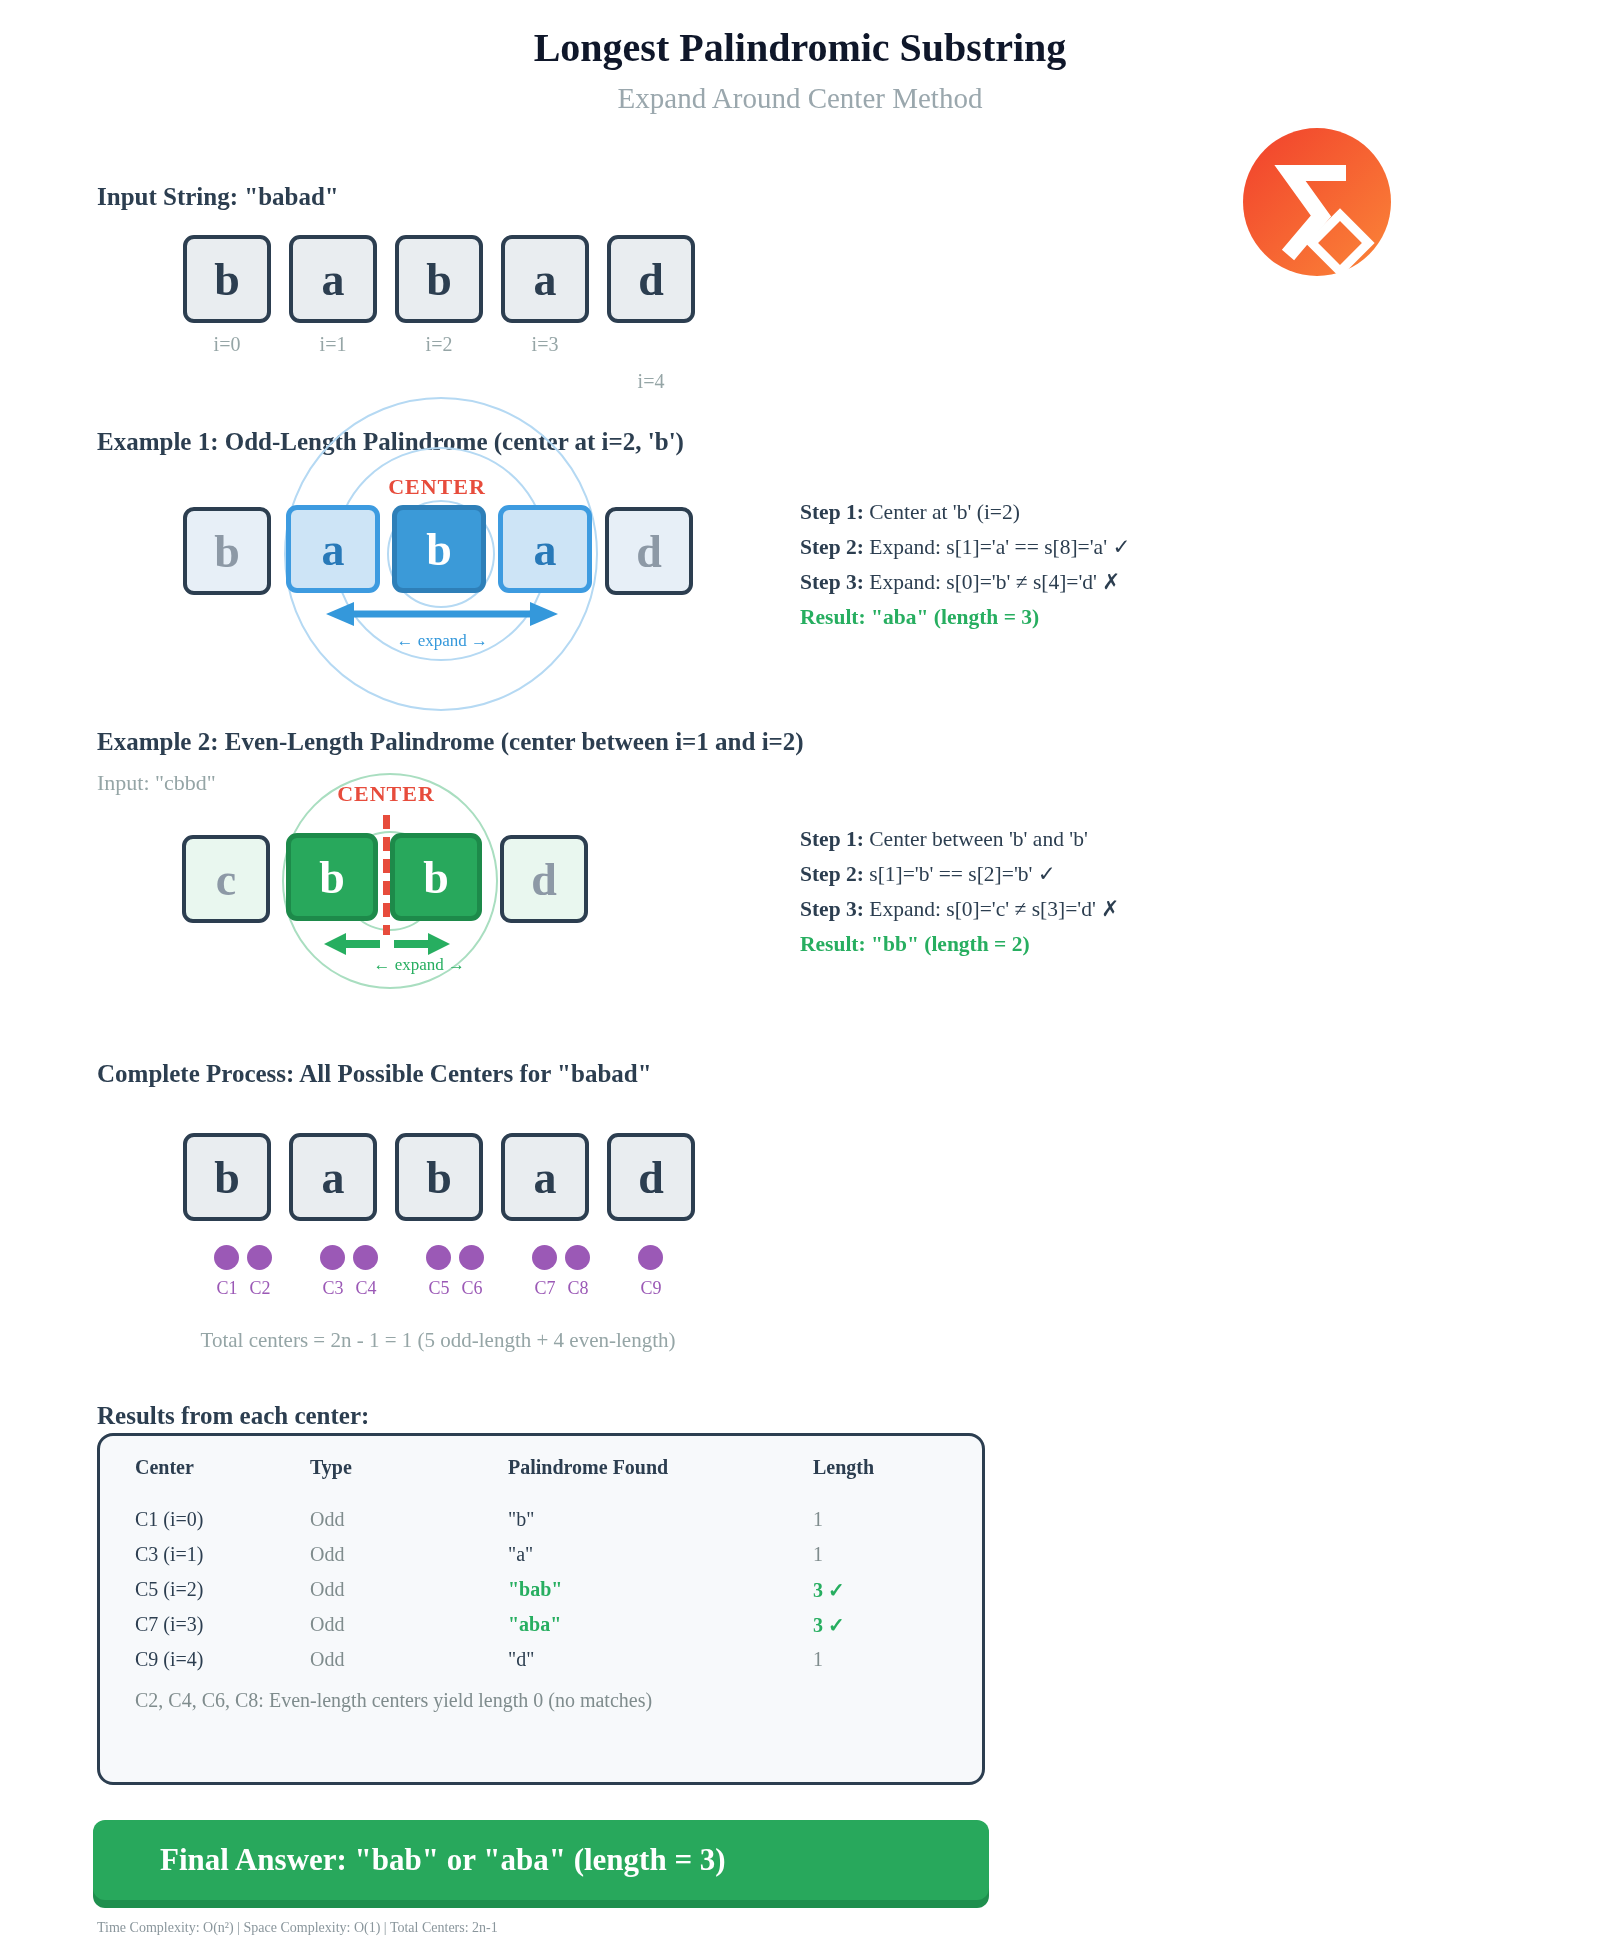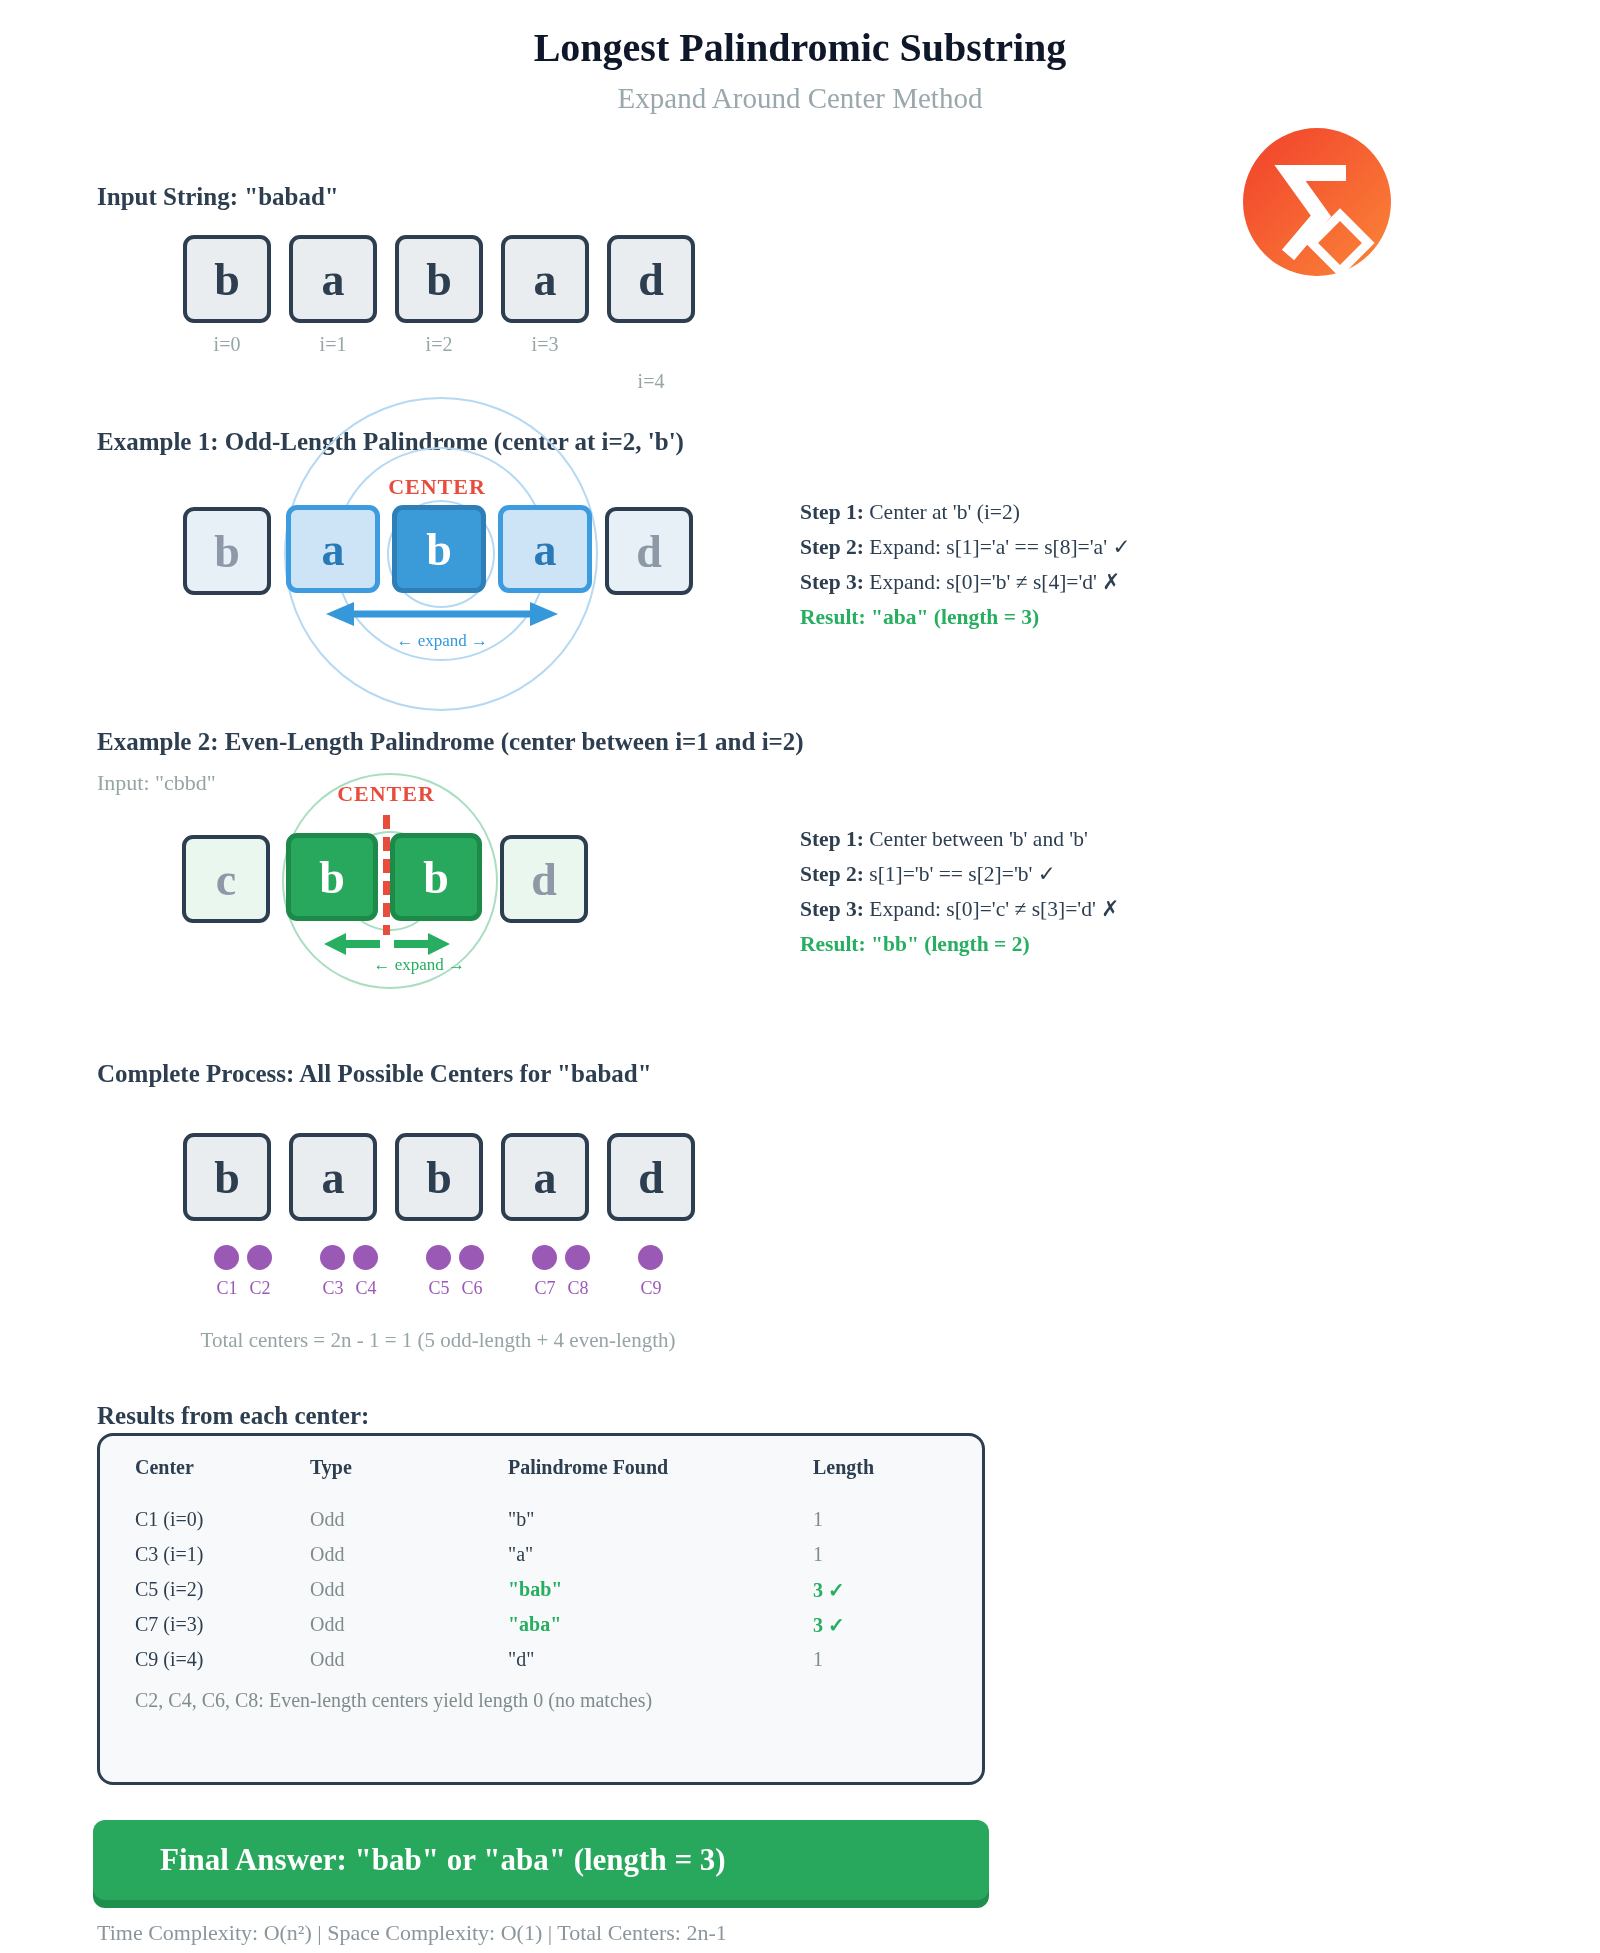--- a/index.html
+++ b/index.html
@@ -49,21 +49,21 @@
           grid-template-columns:175px 198px 305px 1fr; font-size:20px; color:#2c3e50; }
   .rrow.hdr { font-weight:bold; }
   .rrow .type, .rrow .len { color:#7f8c8d; }
   .rrow .green { color:#27ae60; font-weight:bold; }
   .tnote { position:absolute; left:35px; top:253px; font-size:20px; color:#7f8c8d; }
 
   .final-box { position:absolute; left:93px; top:1820px; width:896px; height:80px; background:#28a85c;
                border-radius:12px; box-shadow:0 8px 0 #1f8f4e; z-index:2; }
   .final-box span { display:block; line-height:80px; padding-left:67px; color:#ffffff;
                     font-weight:bold; font-size:31px; white-space:nowrap; }
-  .footer { position:absolute; left:97px; top:1920px; font-size:22px; color:#8a969c; }
+  .footer { position:absolute; left:97px; top:1920px; font-size:14px; color:#8a969c; }
   svg { display:block; }
 </style>
 </head>
 <body>
 
 <div class="page">
 
   <div class="abs title">Longest Palindromic Substring</div>
   <div class="abs subtitle">Expand Around Center Method</div>
 

